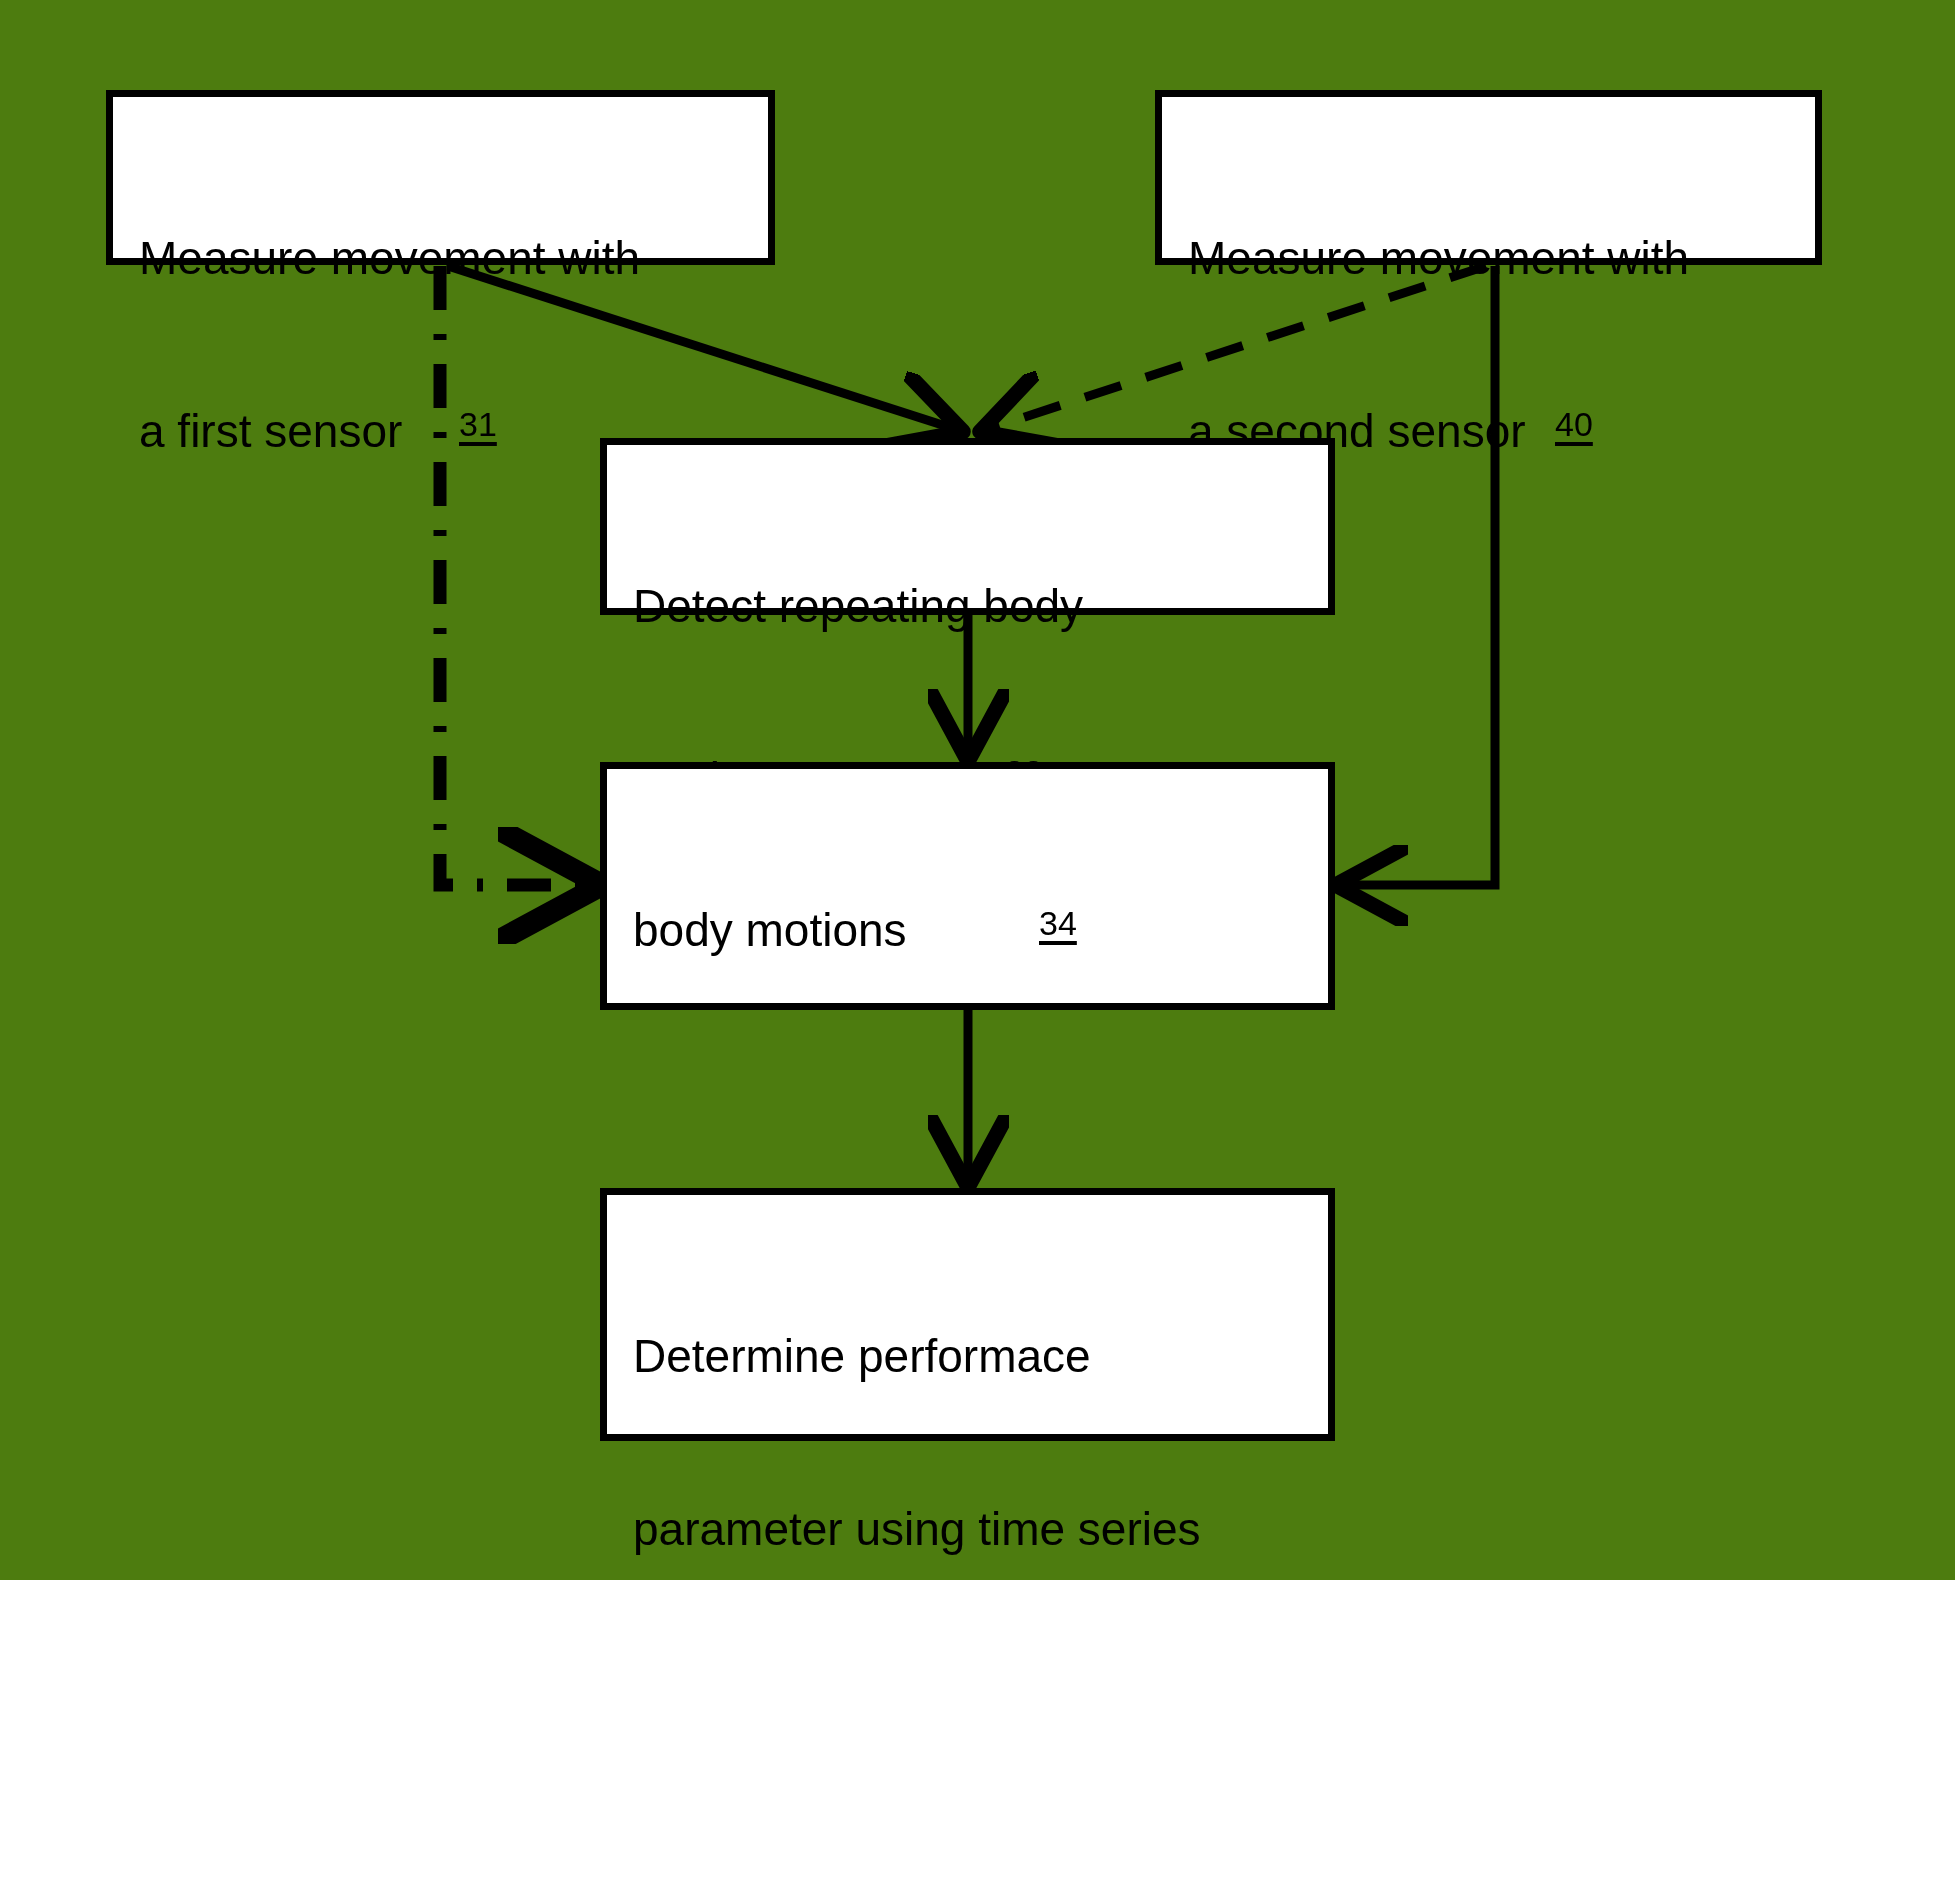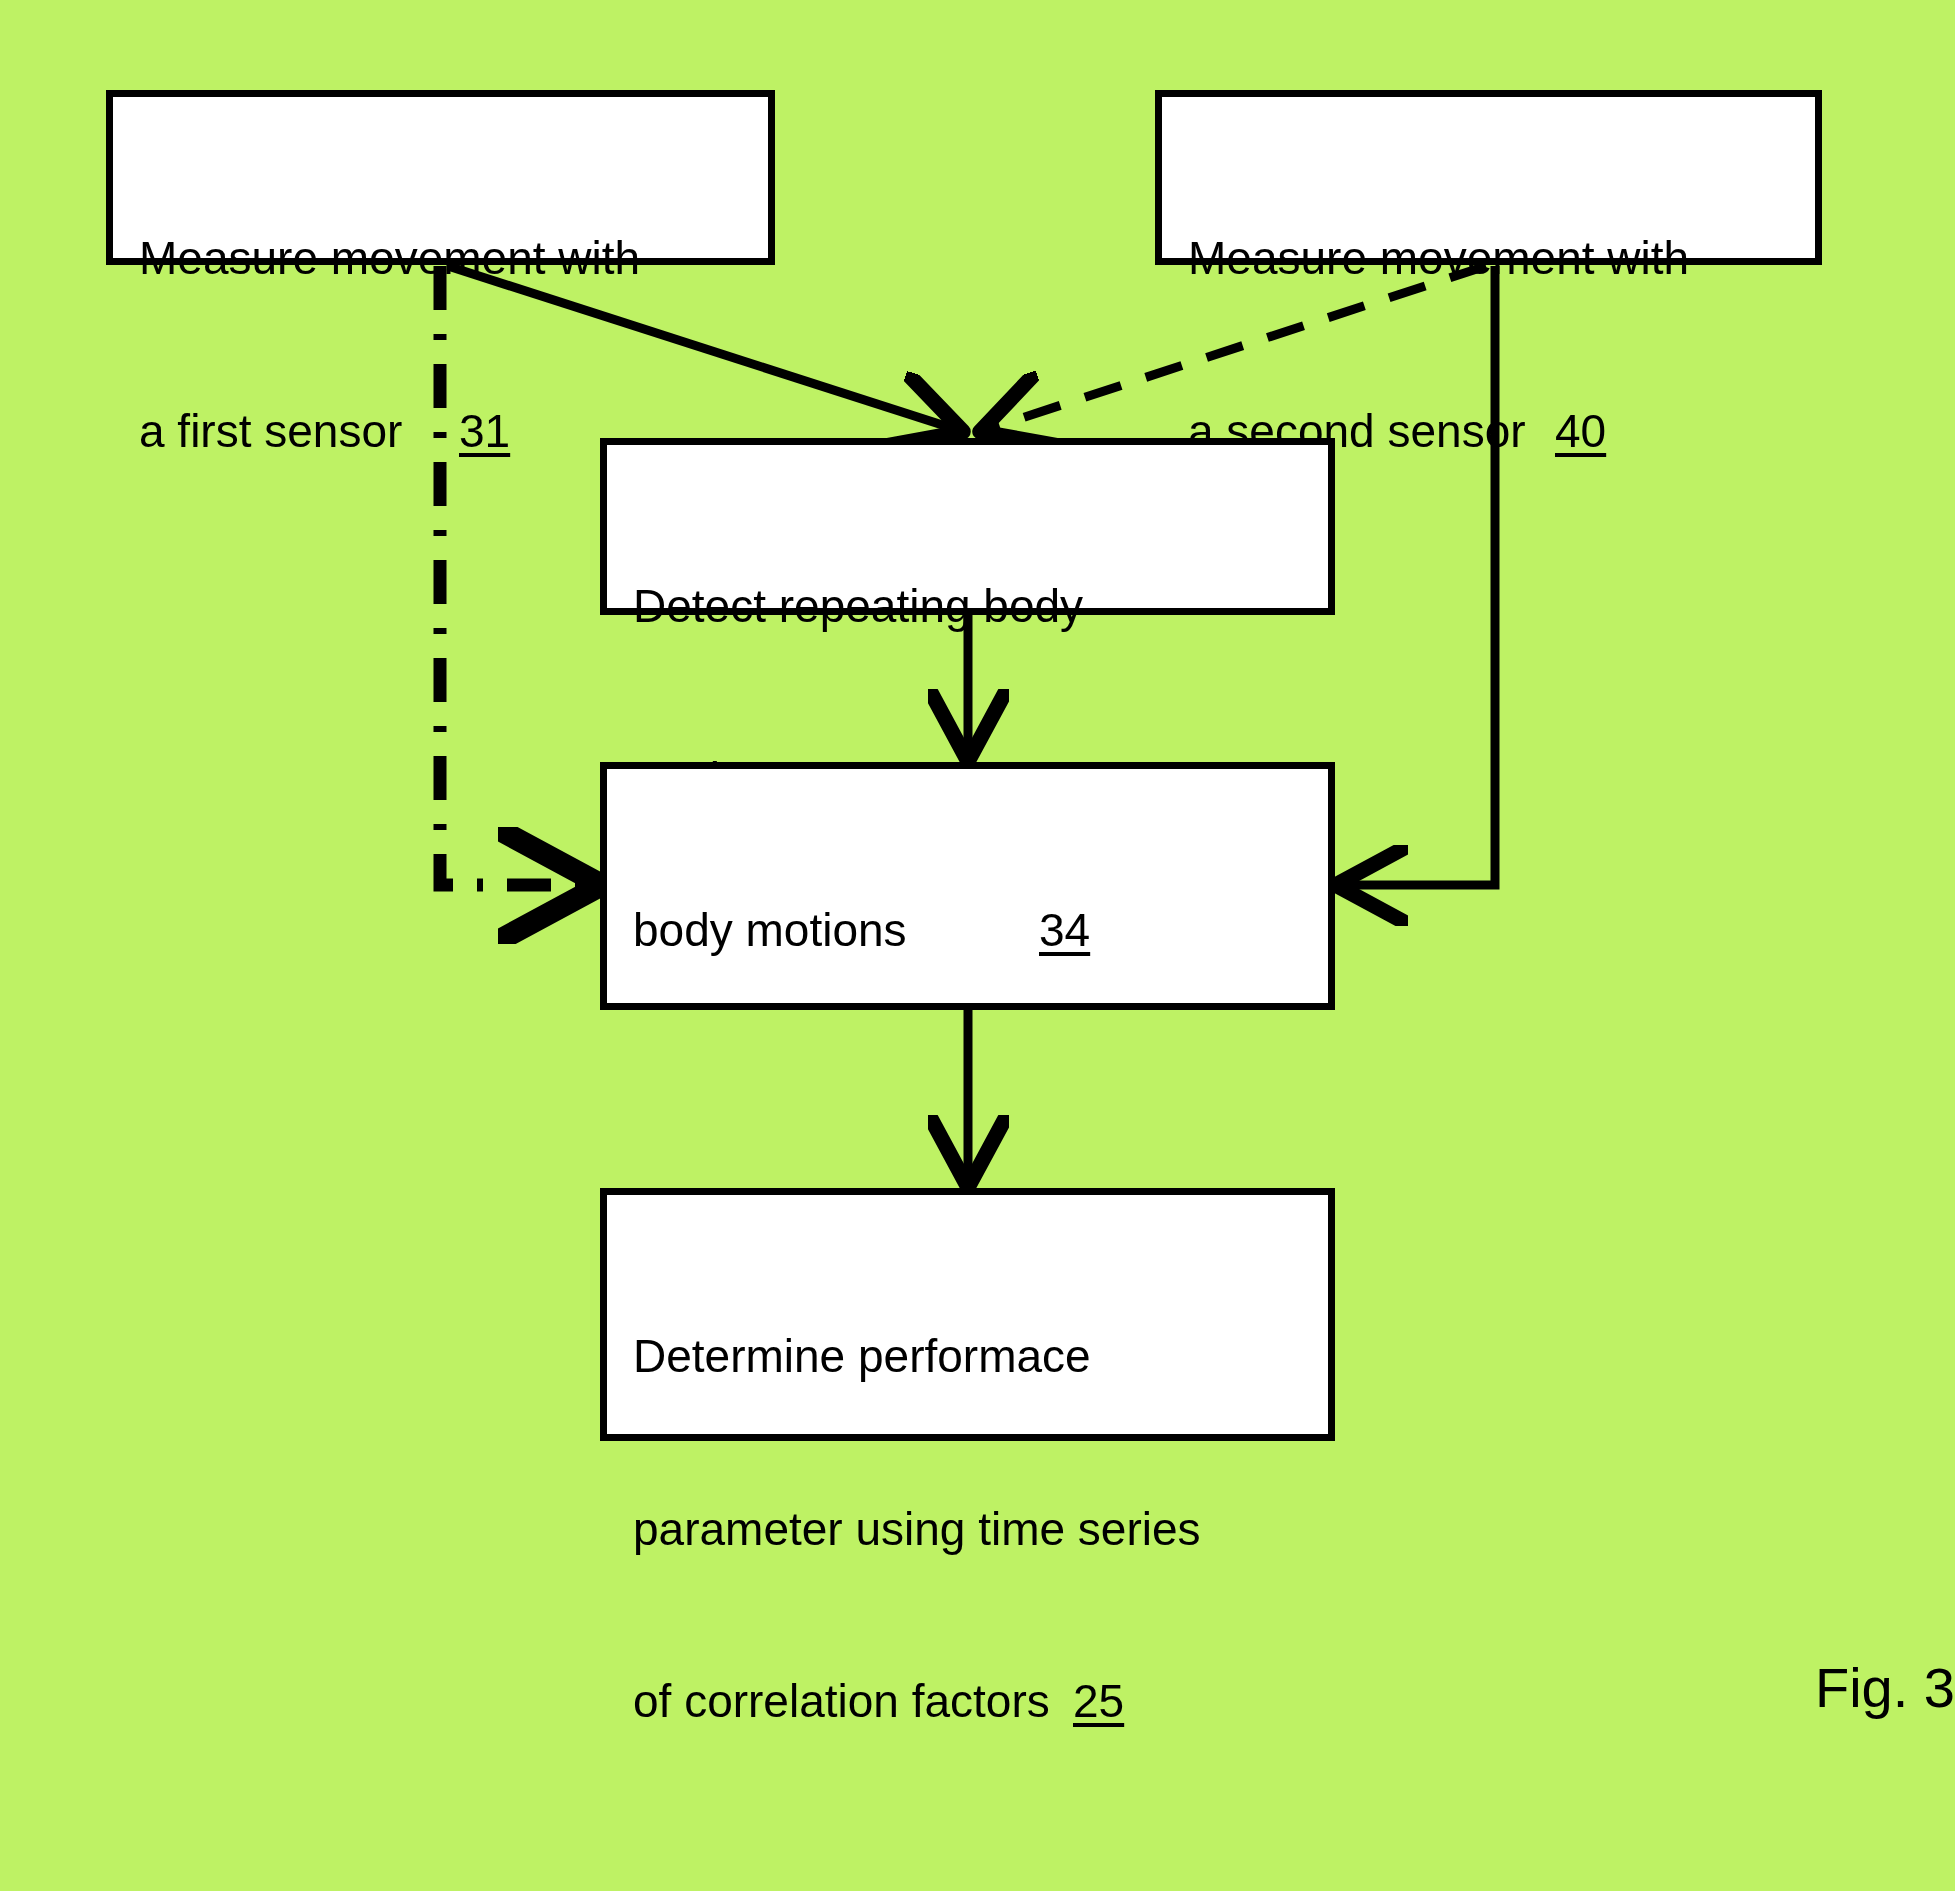--- a/index.html
+++ b/index.html
@@ -7,22 +7,22 @@
     padding: 0;
     background: #ffffff;
   }
   body {
     font-family: "Liberation Sans", sans-serif;
     color: #000000;
   }
   #figure-root {
     position: relative;
     width: 1955px;
-    height: 1891px;
-    background: #bef264;
+    height: 1580px;
+    background: #4d7c0f;
     overflow: hidden;
   }
   #flow-svg {
     position: absolute;
     left: 0;
     top: 0;
     width: 1955px;
     height: 1891px;
   }
   .node-box {
@@ -43,21 +43,21 @@
     display: block;
     position: relative;
     white-space: pre;
   }
   .node-ref {
     position: absolute;
     text-decoration: underline;
     text-underline-offset: 6px;
     text-decoration-thickness: 4px;
     font-family: "Liberation Sans", sans-serif;
-    font-size: 46px;
+    font-size: 34px;
     color: #000000;
     text-align: center;
   }
   #fig-caption {
     position: absolute;
     left: 0;
     right: 0;
     top: 1655px;
     text-align: right;
     font-family: "Liberation Sans", sans-serif;

